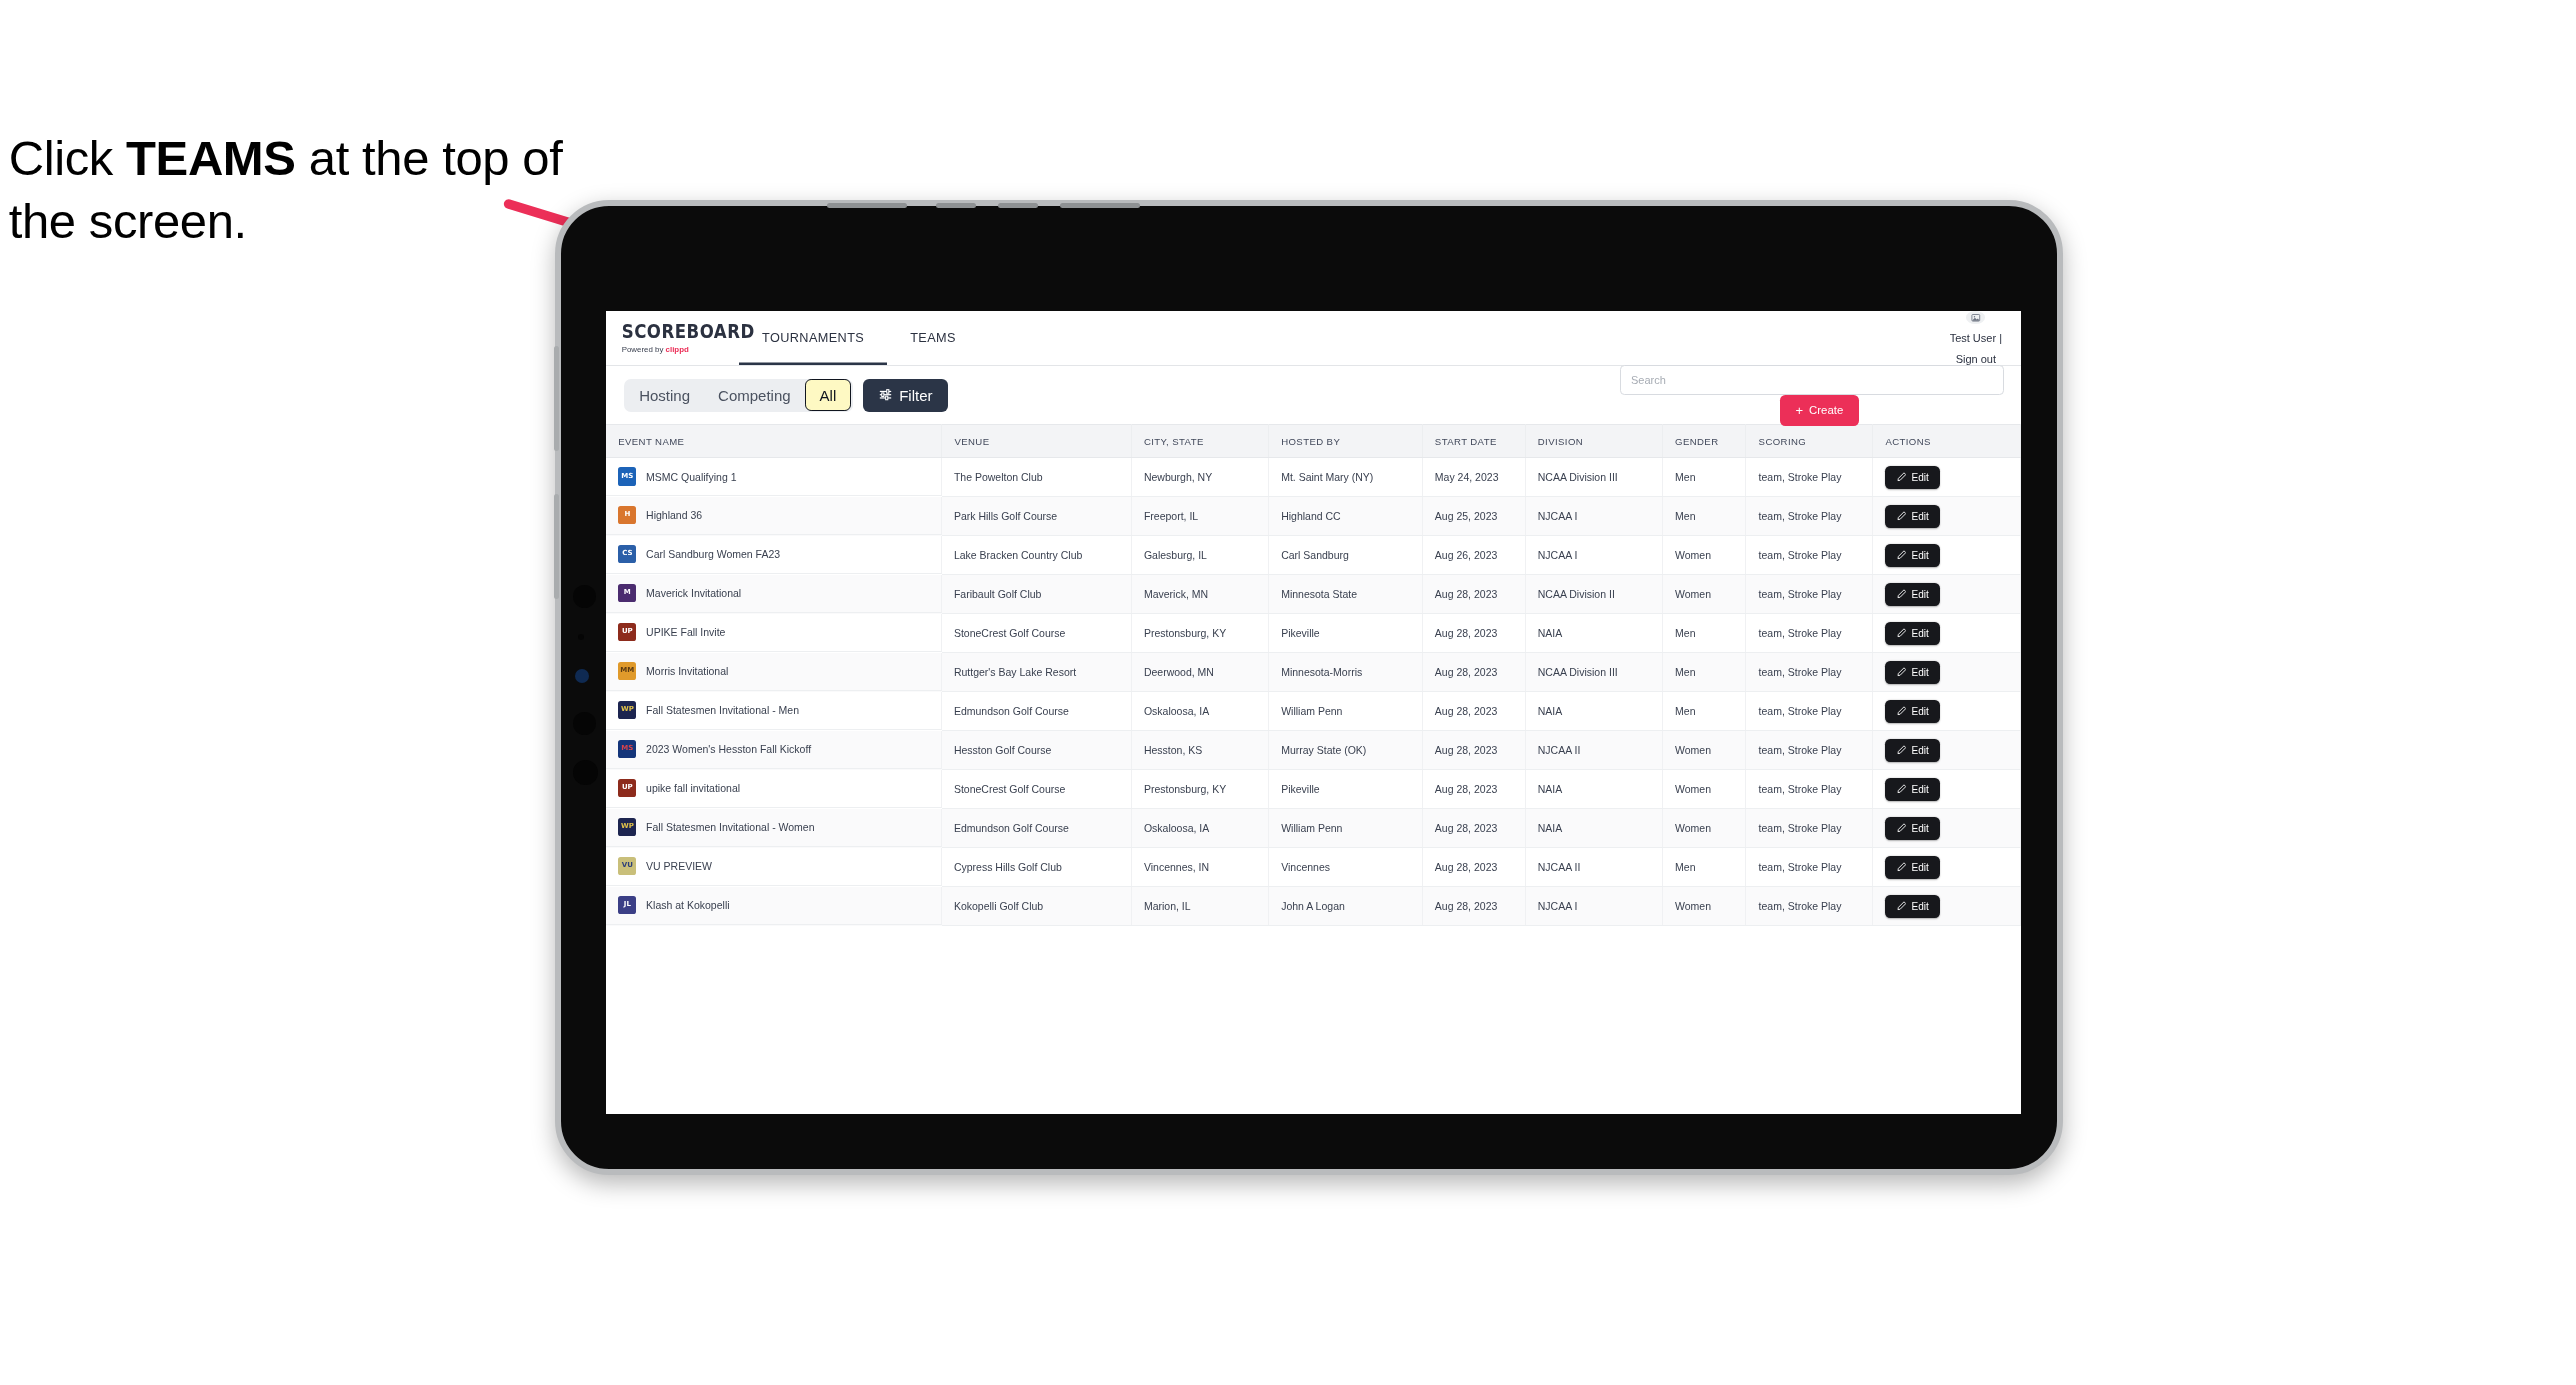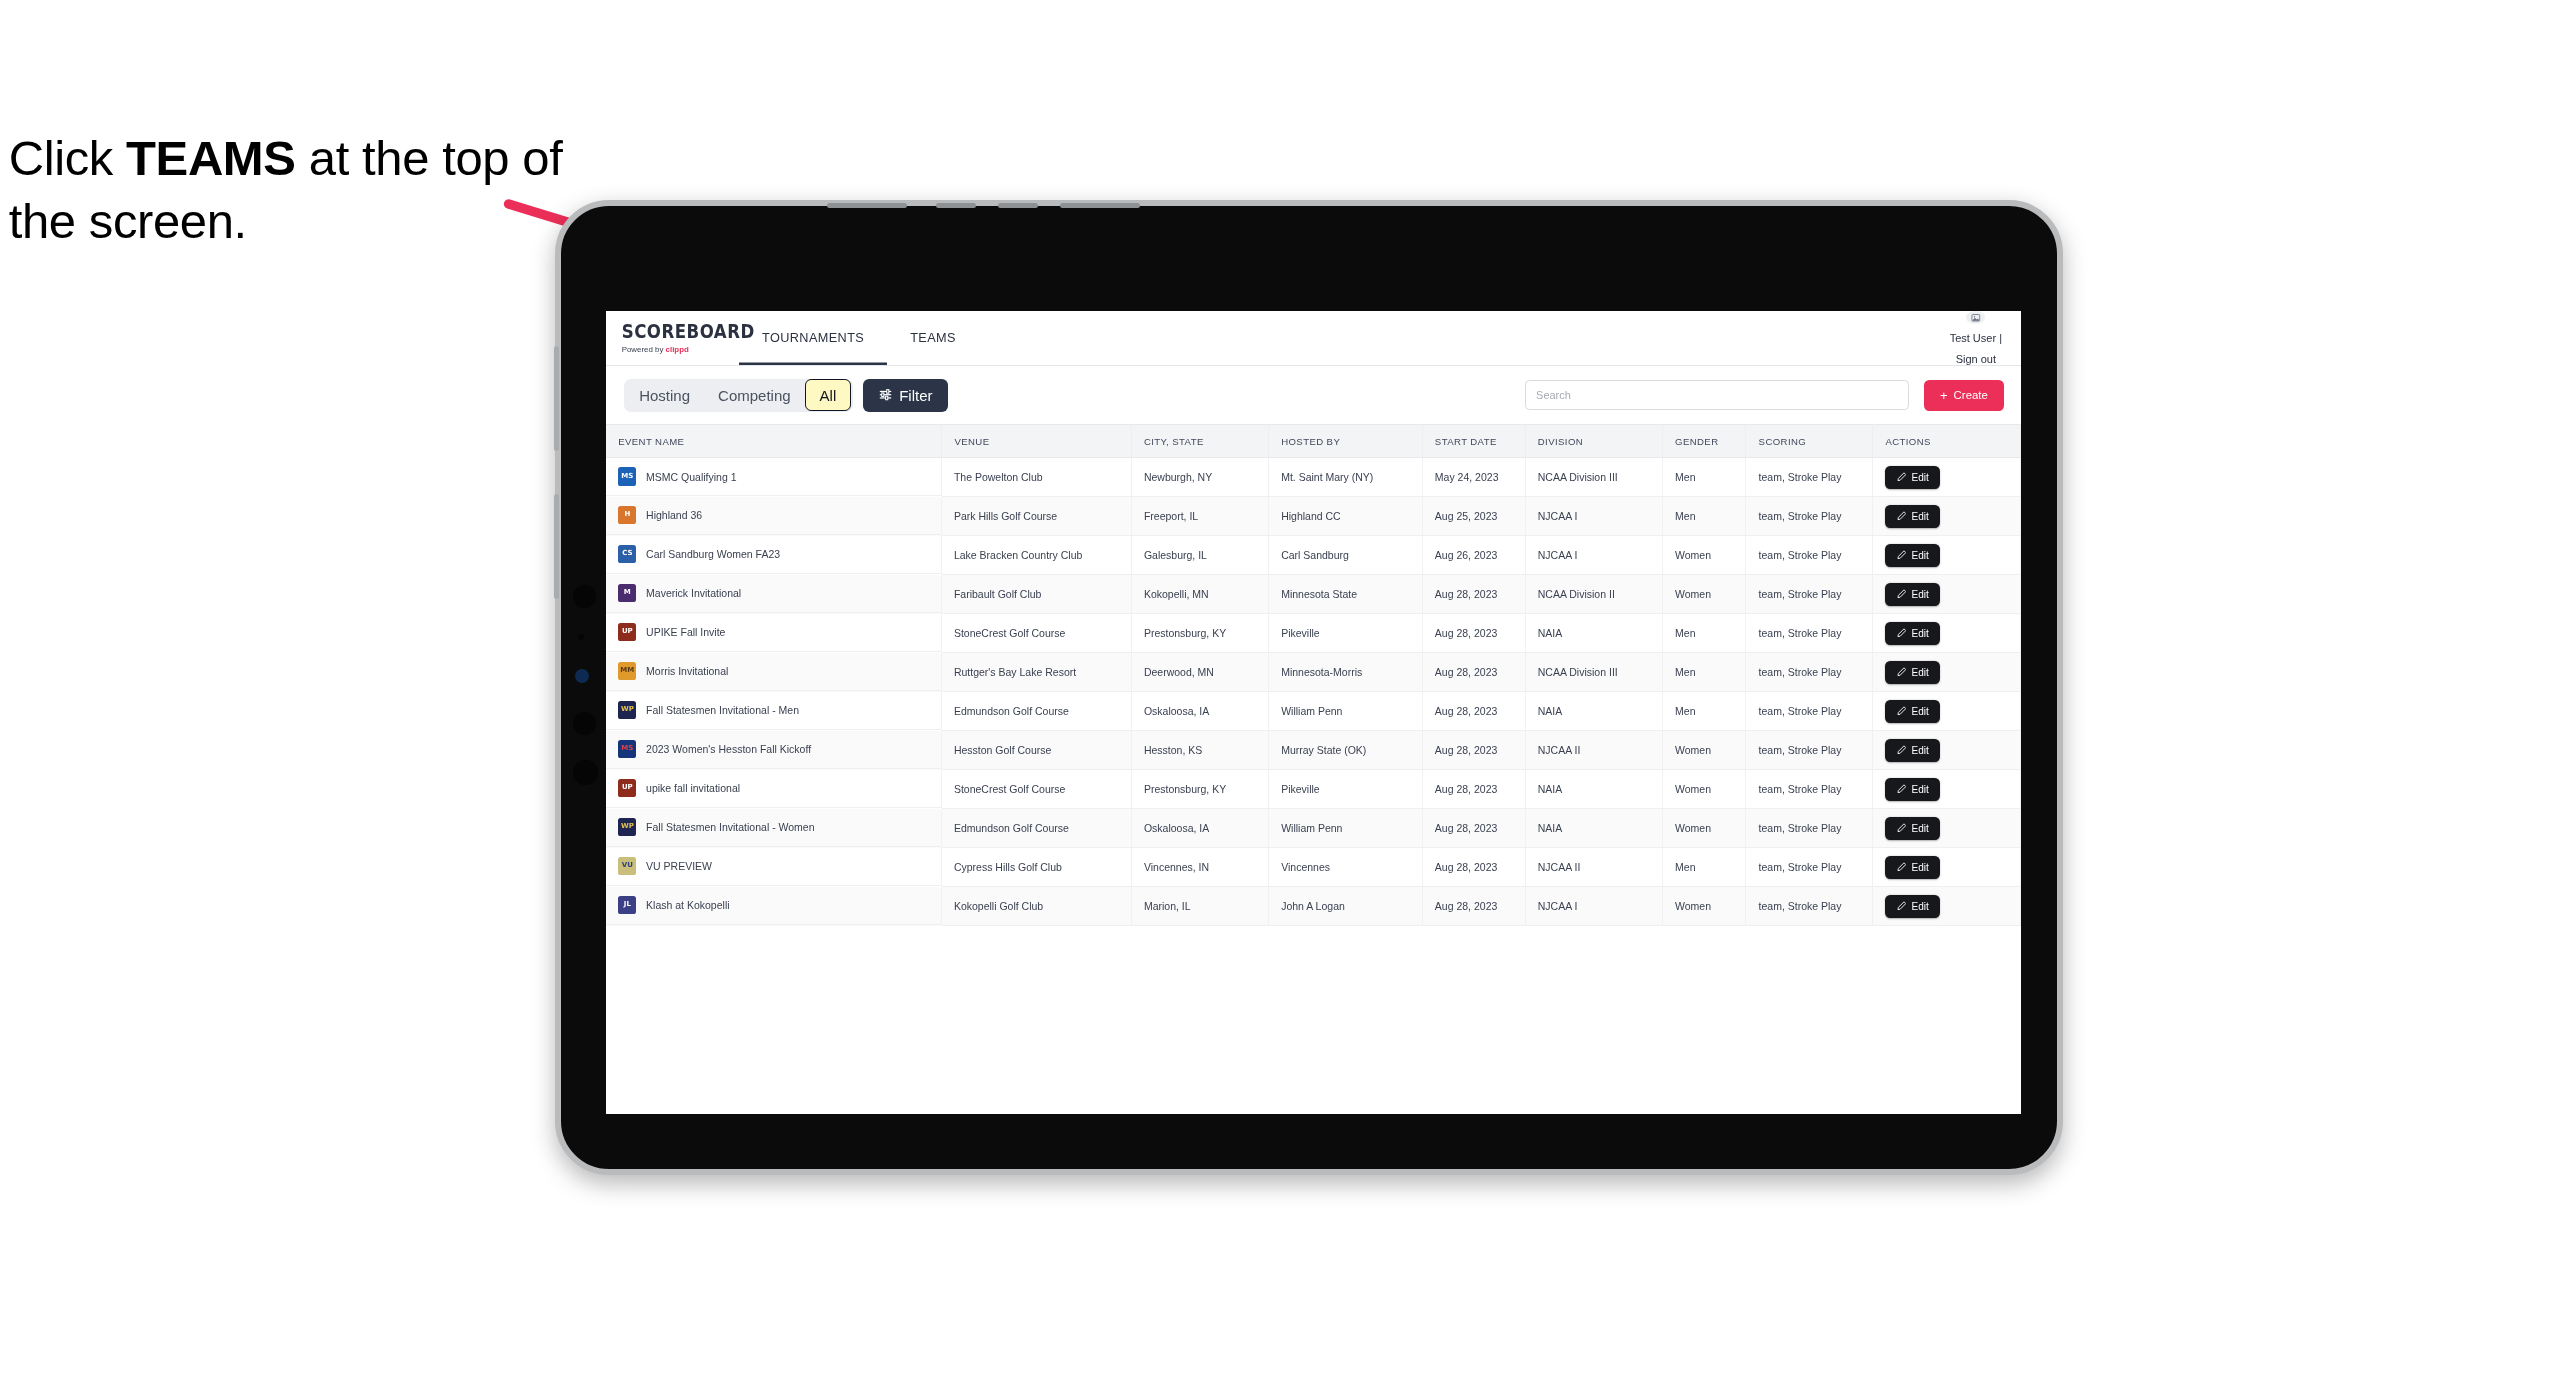--- a/index.html
+++ b/index.html
@@ -83,21 +83,21 @@
   }
   .seg{
     font-size:15px;color:#4b5260;padding:0 14px;height:30px;display:flex;align-items:center;
     border-radius:6.1px;cursor:pointer;
   }
   .seg.active{background:#fef9c3;border:1.4px solid #10151f;color:#10151f;}
   #filter-btn{
     margin-left:10.5px;height:33px;background:#2b3547;color:#fff;border-radius:6.1px;
     display:flex;align-items:center;gap:7px;padding:0 15.7px;font-size:15px;cursor:pointer;
   }
-  #search-wrap{margin-left:auto;display:flex;align-items:center;}
+  #search-wrap{margin-left:auto;display:flex;align-items:center;flex-direction:column;}
   #search-input{
     width:384px;height:30px;border:0.9px solid #d8dbe0;border-radius:4.4px;
     padding:0 10.5px;font-size:11px;color:#2b3140;outline:none;box-sizing:border-box;
     font-family:"Liberation Sans", sans-serif;background:#fff;
   }
   #search-input::placeholder{color:#a7acb4;}
   #create-btn{
     margin-left:15.7px;height:31px;background:#ec2f58;color:#fff;border-radius:5.2px;
     display:flex;align-items:center;gap:6.1px;padding:0 15.7px;font-size:11.4px;cursor:pointer;
     font-weight:500;
@@ -315,21 +315,21 @@
                   </svg>
                   <span>Edit</span>
                 </span></td>
             </tr>
             <tr>
               <td class="evt">
                 <span class="logo-badge" style="background: rgb(75, 44, 111); color: rgb(255, 255, 255);">M</span>
                 <span>Maverick Invitational</span>
               </td>
               <td>Faribault Golf Club</td>
-              <td>Kokopelli, MN</td>
+              <td>Maverick, MN</td>
               <td>Minnesota State</td>
               <td>Aug 28, 2023</td>
               <td>NCAA Division II</td>
               <td>Women</td>
               <td>team, Stroke Play</td>
               <td><span class="edit-btn">
                   <svg width="9.6" height="9.6" viewBox="0 0 14 14">
                     <path d="M10.2 1.2 L12.8 3.8 L4.6 12 L1.4 12.6 L2 9.4 Z" fill="none" stroke="#fff" stroke-width="1.3" stroke-linejoin="round"></path>
                   </svg>
                   <span>Edit</span>

